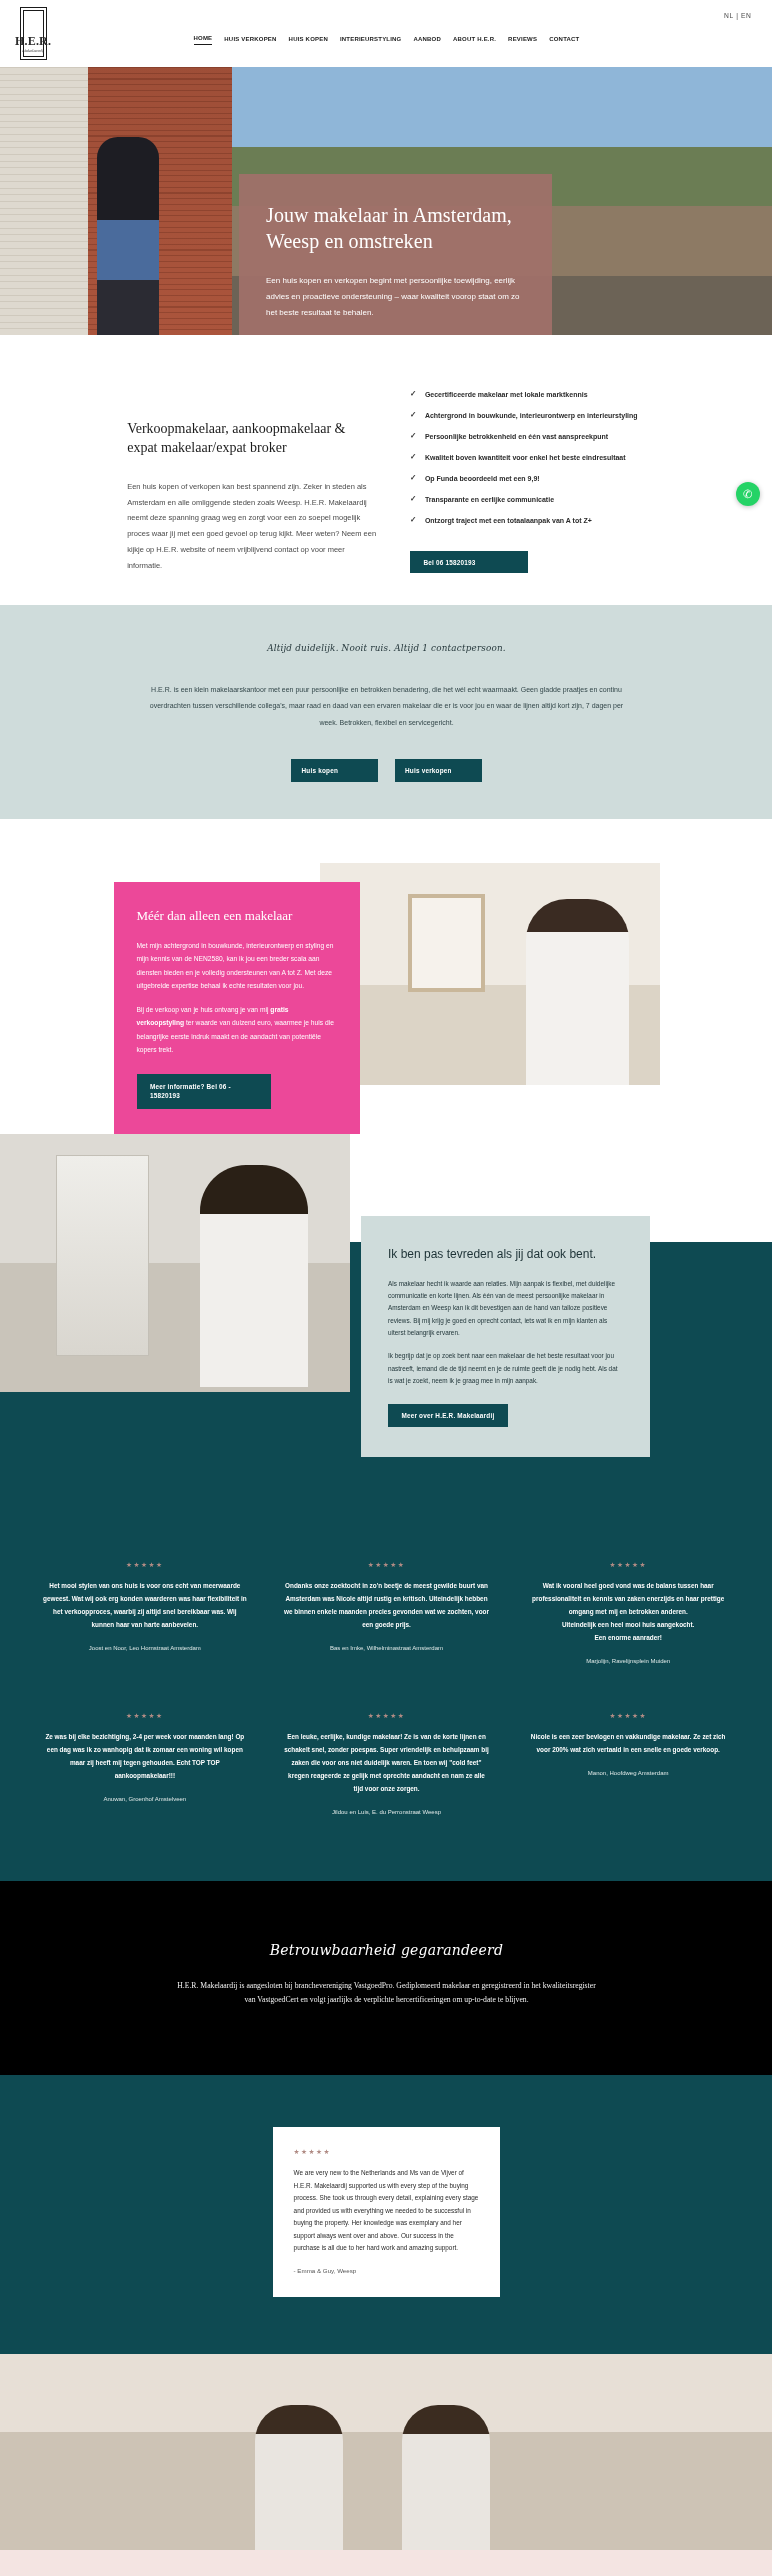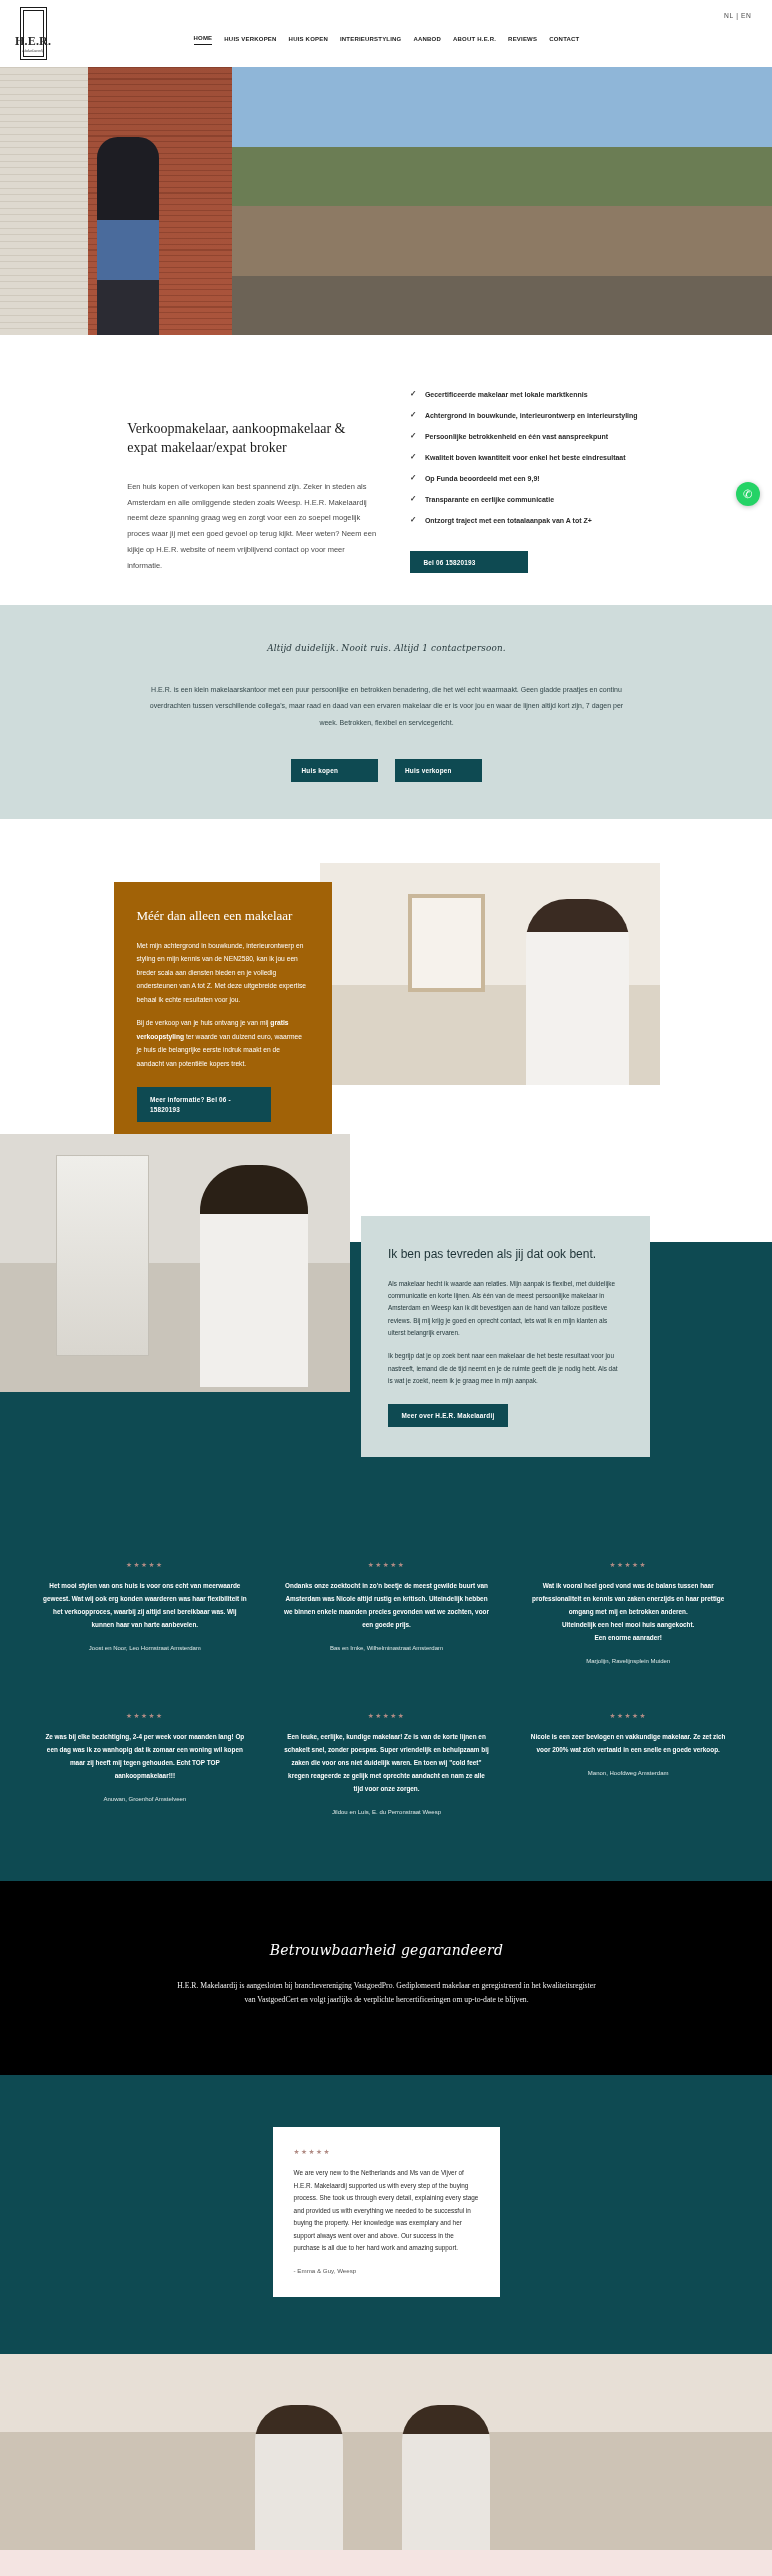--- a/index.html
+++ b/index.html
@@ -236,22 +236,22 @@
     background: #f6f2ec;
   }
   .rose-photo .person {
     position:absolute; right: 9%; top: 16%;
     width: 103px; height: 84%;
     background: linear-gradient(180deg,#3a2b22 0 18%, #f3f1ee 18% 100%);
     border-radius: 41px 41px 0 0;
   }
   .rose-card {
     position: absolute; left: 0; top: 18.5px;
-    width: 218px;
-    background: #a16207;
+    width: 246px;
+    background: #ec4899;
     color: #fff;
     padding: 26px 23px 25px 23px;
   }
   .rose-card h2 {
     font-family: "Liberation Serif", serif;
     font-weight: 400; font-size: 13px;
     margin-bottom: 15.5px;
   }
   .rose-card p {
     font-size: 6.7px; line-height: 2.0; font-weight: 300; margin-bottom: 10.3px;
@@ -434,20 +434,24 @@
   <div class="lang-switch">
     <span>NL</span>
     <span>|</span>
     <span>EN</span>
   </div>
 </header>
 
 <section class="hero">
   <div class="hero-img left"></div>
   <div class="hero-img right"></div>
+  <div class="hero-card">
+    <h1>Jouw makelaar in Amsterdam, Weesp en omstreken</h1>
+    <p>Een huis kopen en verkopen begint met persoonlijke toewijding, eerlijk advies en proactieve ondersteuning – waar kwaliteit voorop staat om zo het beste resultaat te behalen.</p>
+  </div>
 </section>
 
 <section class="intro" style="position:relative;align-items:flex-end;">
   <div class="intro-left">
     <h2>Verkoopmakelaar, aankoopmakelaar &amp; expat makelaar/expat broker</h2>
     <p>Een huis kopen of verkopen kan best spannend zijn. Zeker in steden als Amsterdam en alle omliggende steden zoals Weesp. H.E.R. Makelaardij neemt deze spanning graag weg en zorgt voor een zo soepel mogelijk proces waar jij met een goed gevoel op terug kijkt. Meer weten? Neem een kijkje op H.E.R. website of neem vrijblijvend contact op voor meer informatie.</p>
   </div>
   <div class="intro-right">
     <ul class="check-list">
       <li>

